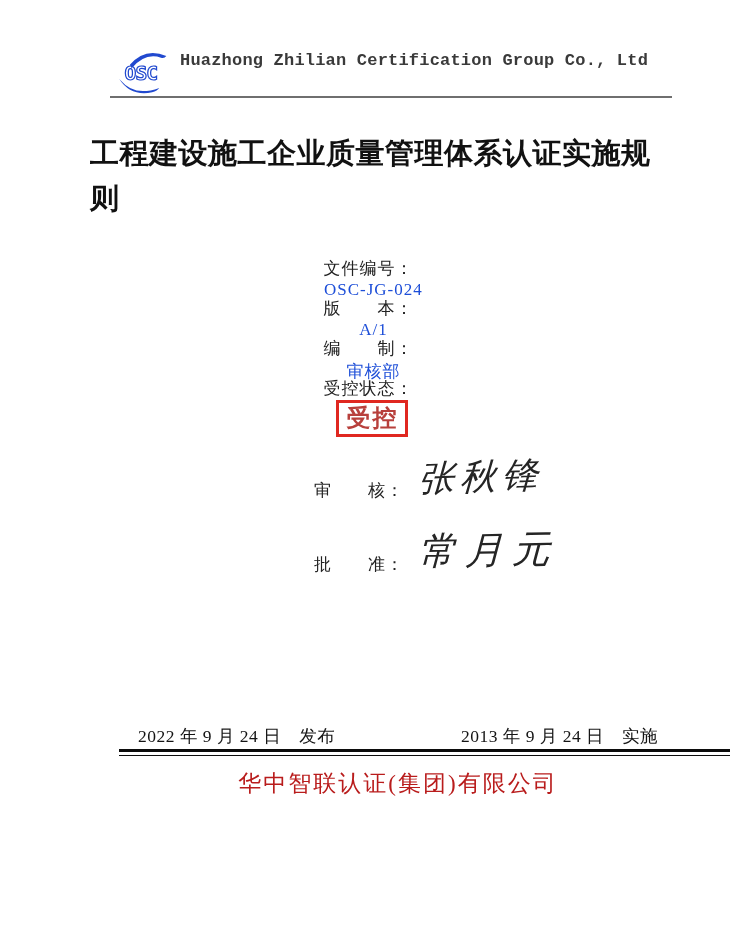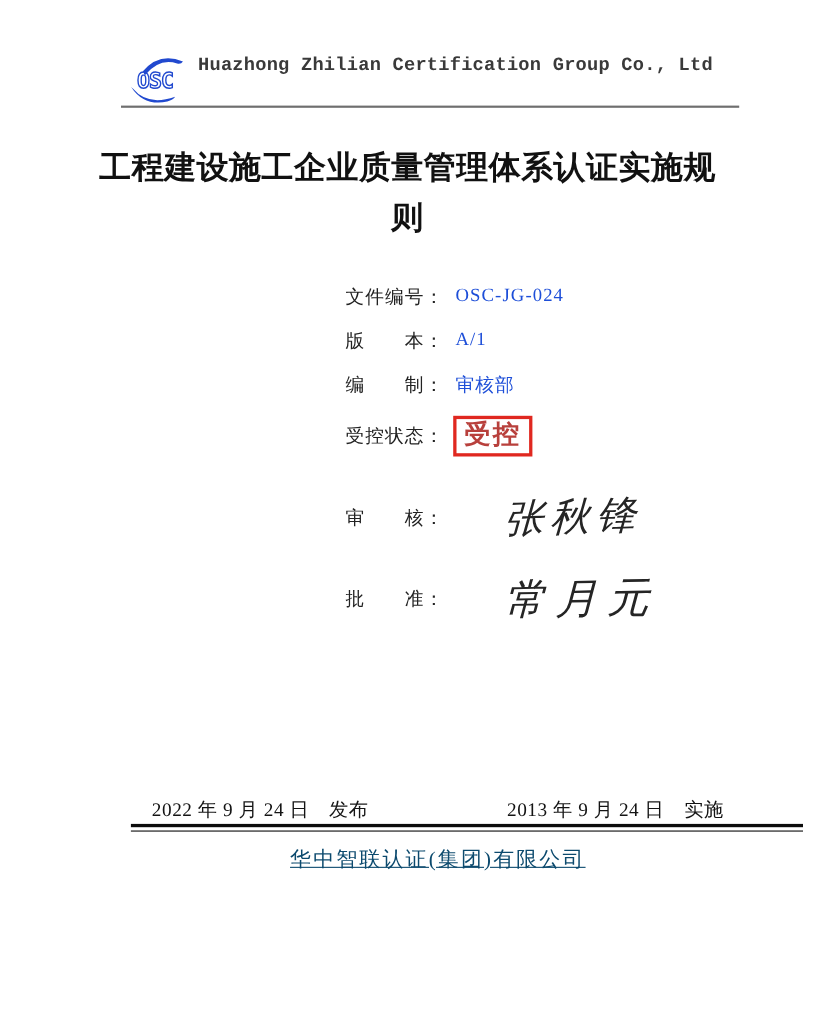--- a/index.html
+++ b/index.html
@@ -28,46 +28,46 @@
     font-family: Liberation Mono, monospace;
   }
   .header-rule {
     position: absolute; left: 110px; top: 96px; width: 562px; height: 2px;
     background: #6f6f6f;
   }
 
   
   .doc-title {
     position: absolute; left: 90px; top: 131px; width: 561px;
-    text-align: center;
+    text-align: left;
     font-size: 29px; font-weight: bold; color: #111;
     line-height: 45px;
     letter-spacing: 0.5px;
   }
 
   
   .fields { position: absolute; left: 314px; top: 257px; font-size: 17px; }
-  .field-row { display: flex; align-items: center; height: 24px; margin-bottom: 16px; }
+  .field-row { display: flex; align-items: center; height: 24px; margin-bottom: 16px; flex-direction: column; }
   .field-row.stamp-row { height: 38px; margin-bottom: 14px; }
   .field-label { color: #222; white-space: pre; letter-spacing: 1px; }
   .field-value { margin-left: 10px; color: #1d4ed8; letter-spacing: 1px; white-space: pre; }
   .stamp-box {
     margin-left: 8px;
     display: inline-block;
     border: 3px solid var(--stamp-border, #e02820);
     color: var(--stamp-text, #b8403c);
     font-size: 24px; font-weight: bold;
     padding: 1px 7px 2px 7px;
     letter-spacing: 2px;
     line-height: 28px;
   }
 
   
   .signatures { position: absolute; left: 314px; top: 438px; font-size: 17px; }
-  .sig-row { display: flex; align-items: center; height: 64px; margin-bottom: 10px; gap: 40px; }
+  .sig-row { display: flex; align-items: flex-end; height: 64px; margin-bottom: 10px; }
   .sig-label { color: #222; white-space: pre; letter-spacing: 1px; }
   .sig-value {
     margin-left: 14px;
     font-size: 36px; color: #252525;
     font-style: italic;
     letter-spacing: 6px;
     transform: rotate(-2deg) skewX(-4deg);
     white-space: nowrap;
   }
   .sig-row:nth-child(2) .sig-value { font-size: 38px; letter-spacing: 9px; transform: rotate(-1deg) skewX(-2deg); }
@@ -80,21 +80,21 @@
   }
   .dates-row .date-item { white-space: pre; }
   .double-rule {
     position: absolute; left: 119px; top: 749px; width: 611px; height: 7px;
     border-top: 3px solid #0c0c0c;
     border-bottom: 1px solid #0c0c0c;
   }
   .footer-company {
     position: absolute; left: 138px; top: 768px; width: 520px;
     text-align: center;
-    font-size: 19px; color: #0c4a6e; letter-spacing: 2px; text-decoration: underline;
+    font-size: 23px; color: #b91c1c; letter-spacing: 2px;
   }
 </style>
 </head>
 <body>
 
 <div class="page">
 
   <div class="header">
     <svg class="logo" viewBox="0 0 60 54" xmlns="http://www.w3.org/2000/svg">
       <path d="M13,20 Q30,0 54,10 Q52,13 48,12 Q30,6 15,24 Z" fill="#2149cf"></path>

